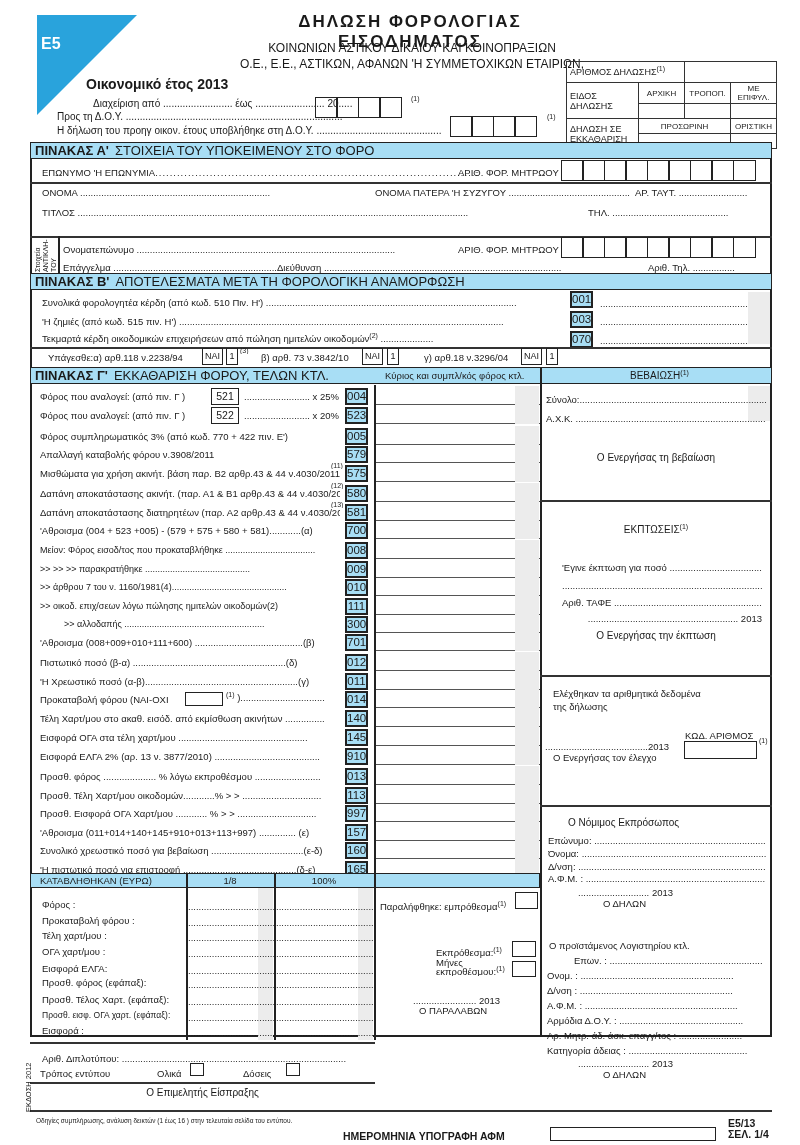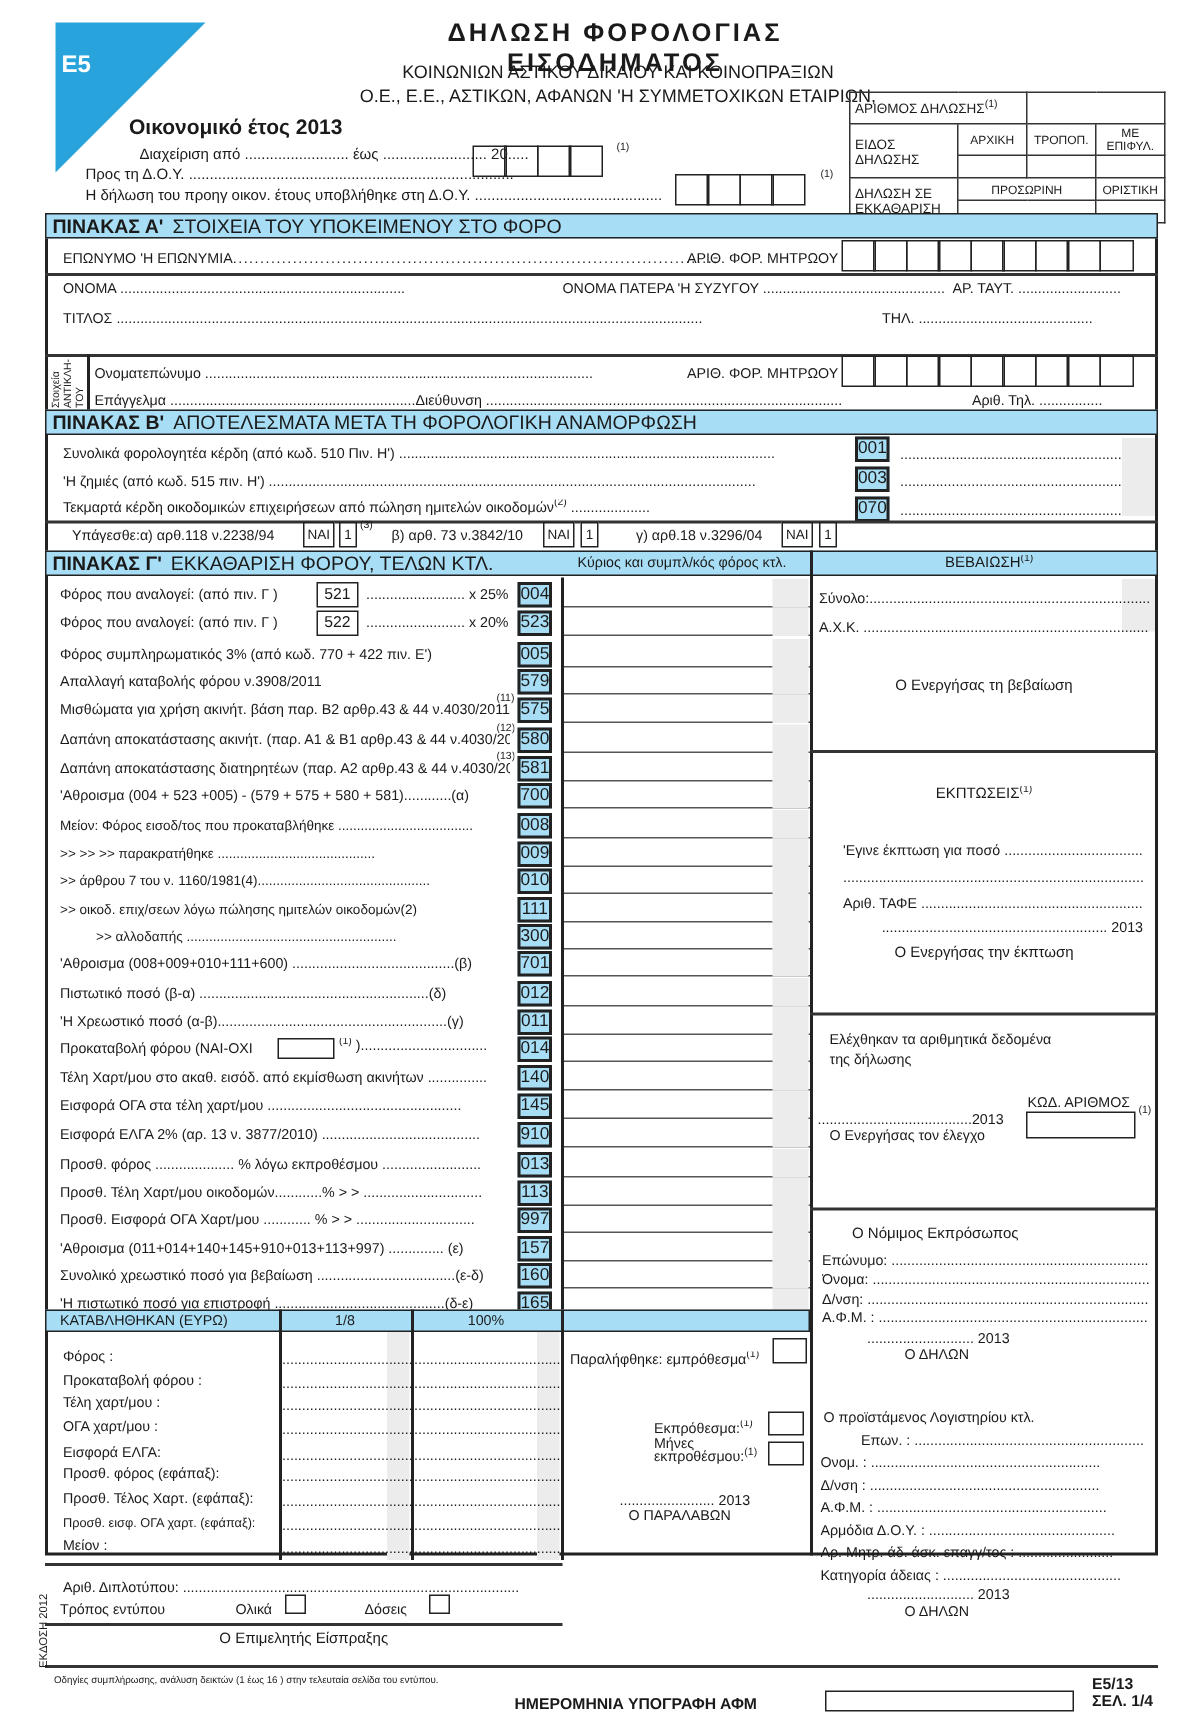--- a/index.html
+++ b/index.html
@@ -361,21 +361,21 @@
     <div class="row" style="left: 276px; top: 965px; width: 98px;">..................................................</div>
     <div class="row" style="left: 42px; top: 977px;">Προσθ. φόρος (εφάπαξ):</div>
     <div class="row" style="left: 188px; top: 979px; width: 86px;">..................................................</div>
     <div class="row" style="left: 276px; top: 979px; width: 98px;">..................................................</div>
     <div class="row" style="left: 42px; top: 994px;">Προσθ. Τέλος Χαρτ. (εφάπαξ):</div>
     <div class="row" style="left: 188px; top: 996px; width: 86px;">..................................................</div>
     <div class="row" style="left: 276px; top: 996px; width: 98px;">..................................................</div>
     <div class="row" style="left: 42px; top: 1010px; font-size: 8.5px;">Προσθ. εισφ. ΟΓΑ χαρτ. (εφάπαξ):</div>
     <div class="row" style="left: 188px; top: 1012px; width: 86px;">..................................................</div>
     <div class="row" style="left: 276px; top: 1012px; width: 98px;">..................................................</div>
-    <div class="row" style="left: 42px; top: 1025px;">Μείον :</div>
+    <div class="row" style="left: 42px; top: 1025px;">Εισφορά :</div>
     <div class="row" style="left: 188px; top: 1027px; width: 86px;">..................................................</div>
     <div class="row" style="left: 276px; top: 1027px; width: 98px;">..................................................</div>
   </div>
 <div class="hline" style="left:30px;top:1042px;width:345px"></div>
 <div class="row" style="left:42px;top:1053px;width:330px"><span>Αριθ. Διπλοτύπου:</span> .....................................................................................</div>
 <div class="row" style="left:40px;top:1068px">Τρόπος εντύπου</div>
 <div class="row" style="left:157px;top:1068px">Ολικά</div>
 <div class="chk" style="left:190px;top:1063px"></div>
 <div class="row" style="left:243px;top:1068px">Δόσεις</div>
 <div class="chk" style="left:286px;top:1063px"></div>

